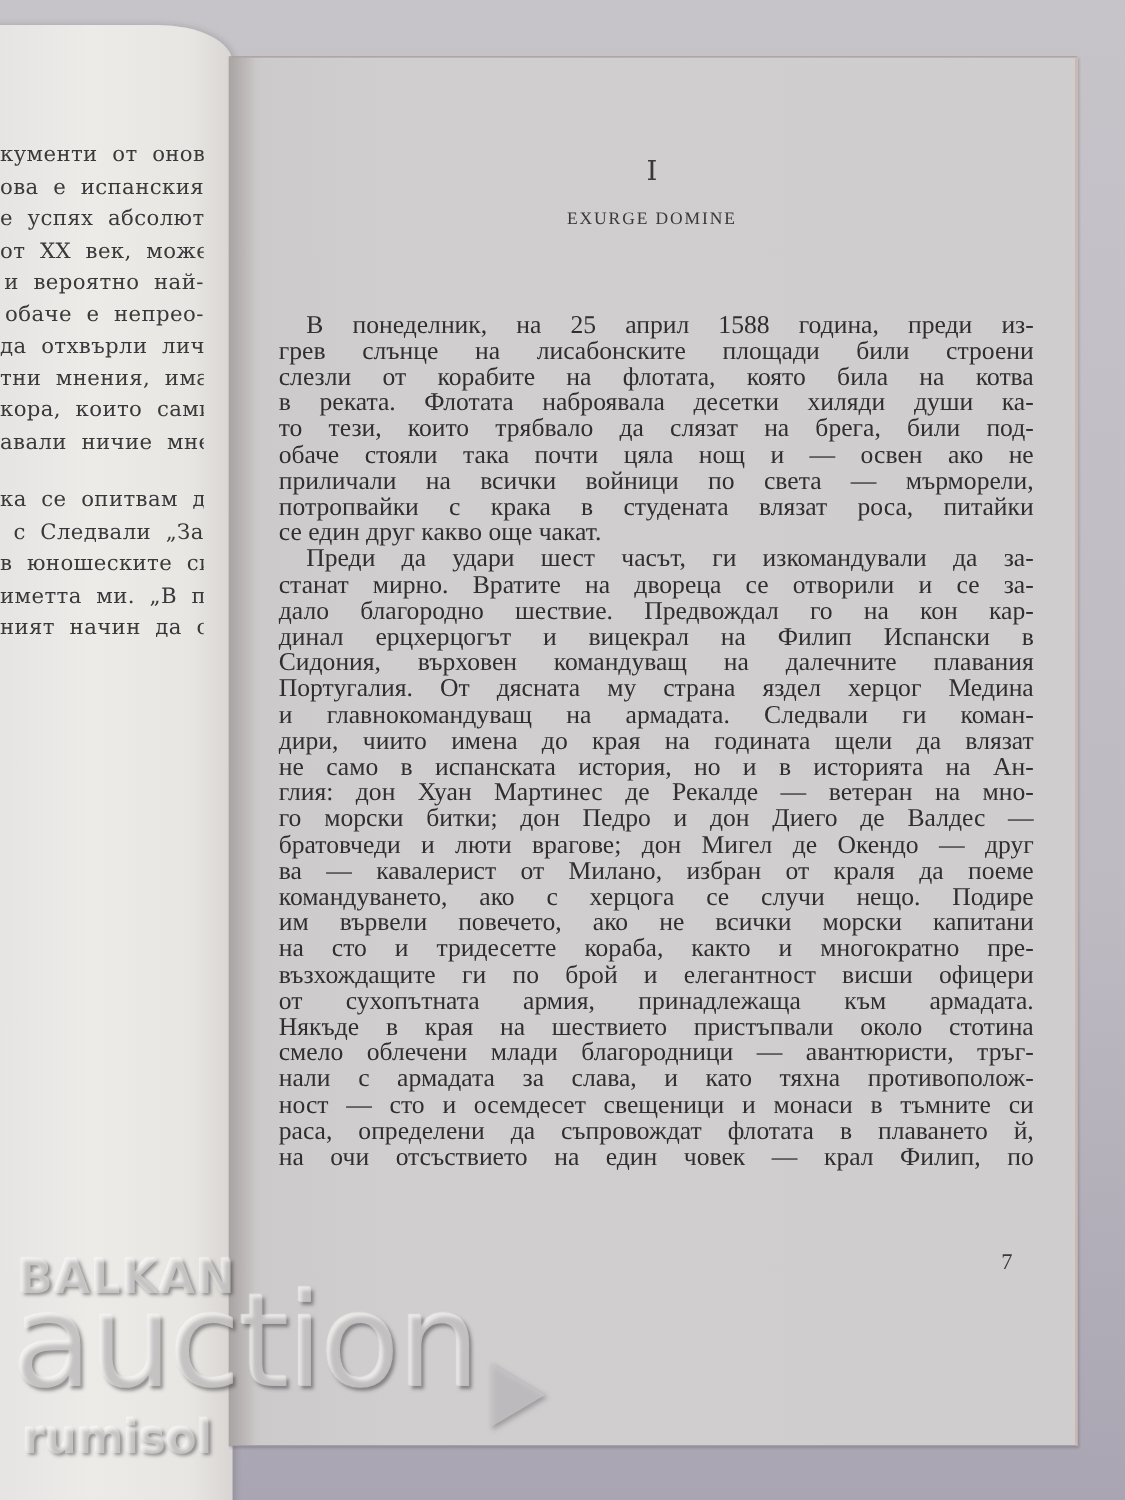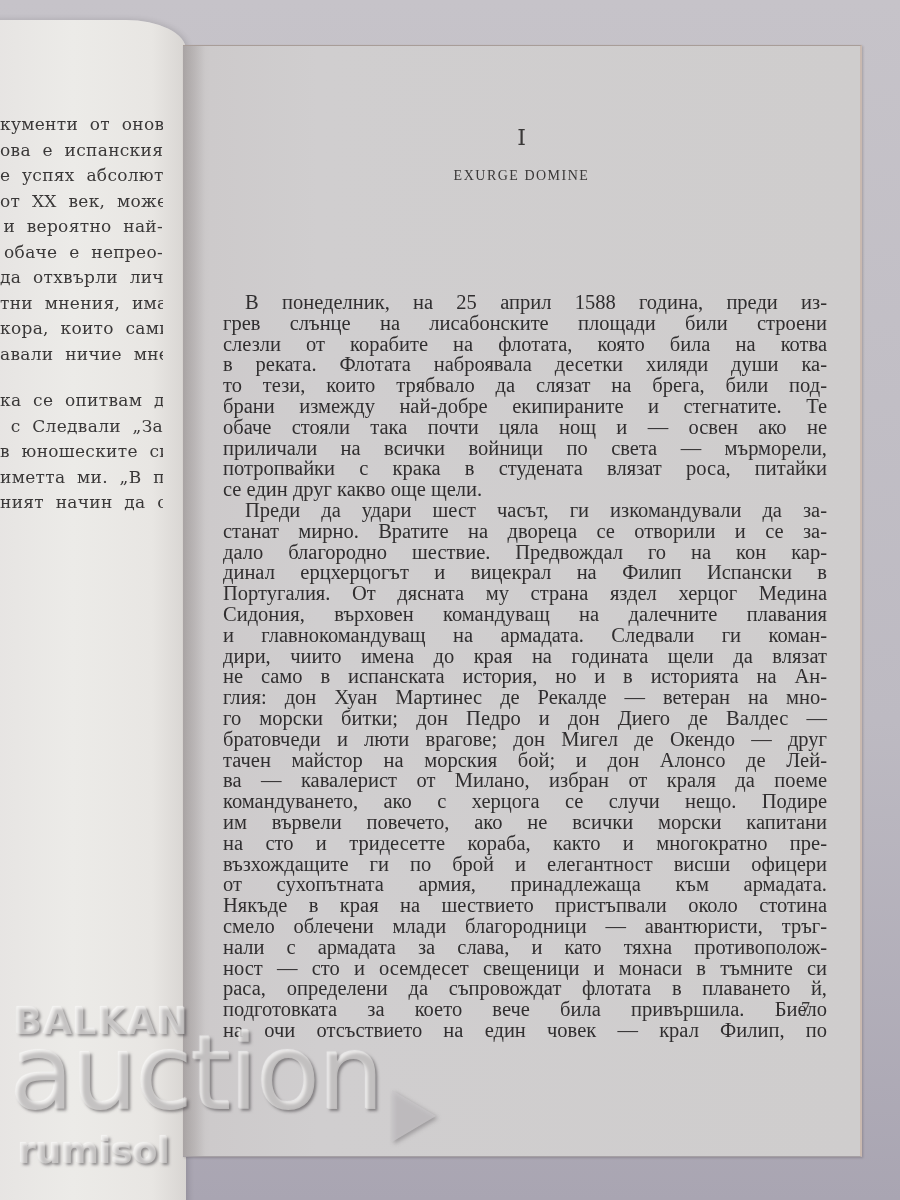--- a/index.html
+++ b/index.html
@@ -46,21 +46,21 @@
       font-size: 22px; color: #3a3838;
     }
     .chapter-title {
       position: absolute; left: 0; right: 0; top: 122px; text-align: center;
       font-family: "Liberation Serif", serif;
       font-size: 14px; letter-spacing: 1.5px; color: #3a3838;
     }
     .body-text {
       position: absolute; left: 40px; top: 204px; width: 604px;
       font-family: "Liberation Serif", serif;
-      font-size: 20.5px; line-height: 20.8px; color: #302e2f; margin-top: 42px;
+      font-size: 20.5px; line-height: 20.8px; color: #302e2f;
     }
     .body-text .line {
       display: block; white-space: nowrap; text-align: justify;
       text-align-last: justify; height: 20.8px;
     }
     .body-text .line.first { padding-left: 22px; }
     .body-text .line.last { text-align-last: left; }
     .page-number {
       position: absolute; right: 50px; top: 953px;
       font-family: "Liberation Serif", serif; font-size: 18px; color: #3a3838;
@@ -114,52 +114,49 @@
   <div class="chapter-num">I</div>
   <div class="chapter-title">EXURGE DOMINE</div>
 
   <div class="body-text">
     <div>
       <span class="line first">В понеделник, на 25 април 1588 година, преди из-</span>
       <span class="line">грев слънце на лисабонските площади били строени</span>
       <span class="line">слезли от корабите на флотата, която била на котва</span>
       <span class="line">в реката. Флотата наброявала десетки хиляди души ка-</span>
       <span class="line">то тези, които трябвало да слязат на брега, били под-</span>
-      <span class="line">брани измежду най-добре екипираните и стегнатите. Те</span>
       <span class="line">обаче стояли така почти цяла нощ и — освен ако не</span>
       <span class="line">приличали на всички войници по света — мърморели,</span>
       <span class="line">потропвайки с крака в студената влязат роса, питайки</span>
-      <span class="line last">се един друг какво още щели.</span>
+      <span class="line last">се един друг какво още чакат.</span>
     </div>
     <div>
       <span class="line first">Преди да удари шест часът, ги изкомандували да за-</span>
       <span class="line">станат мирно. Вратите на двореца се отворили и се за-</span>
       <span class="line">дало благородно шествие. Предвождал го на кон кар-</span>
       <span class="line">динал ерцхерцогът и вицекрал на Филип Испански в</span>
+      <span class="line">Сидония, върховен командуващ на далечните плавания</span>
       <span class="line">Португалия. От дясната му страна яздел херцог Медина</span>
-      <span class="line">Сидония, върховен командуващ на далечните плавания</span>
       <span class="line">и главнокомандуващ на армадата. Следвали ги коман-</span>
       <span class="line">дири, чиито имена до края на годината щели да влязат</span>
       <span class="line">не само в испанската история, но и в историята на Ан-</span>
       <span class="line">глия: дон Хуан Мартинес де Рекалде — ветеран на мно-</span>
       <span class="line">го морски битки; дон Педро и дон Диего де Валдес —</span>
       <span class="line">братовчеди и люти врагове; дон Мигел де Окендо — друг</span>
-      <span class="line">тачен майстор на морския бой; и дон Алонсо де Лей-</span>
       <span class="line">ва — кавалерист от Милано, избран от краля да поеме</span>
       <span class="line">командуването, ако с херцога се случи нещо. Подире</span>
       <span class="line">им вървели повечето, ако не всички морски капитани</span>
       <span class="line">на сто и тридесетте кораба, както и многократно пре-</span>
       <span class="line">възхождащите ги по брой и елегантност висши офицери</span>
       <span class="line">от сухопътната армия, принадлежаща към армадата.</span>
       <span class="line">Някъде в края на шествието пристъпвали около стотина</span>
       <span class="line">смело облечени млади благородници — авантюристи, тръг-</span>
       <span class="line">нали с армадата за слава, и като тяхна противополож-</span>
       <span class="line">ност — сто и осемдесет свещеници и монаси в тъмните си</span>
       <span class="line">раса, определени да съпровождат флотата в плаването й,</span>
-      <span class="line">подготовката за което вече била привършила. Биело</span>
       <span class="line">на очи отсъствието на един човек — крал Филип, по</span>
     </div>
   </div>
 
   <div class="page-number">7</div>
 </div>
 
 <div class="watermark">
   <div class="wm wm-balkan">BALKAN</div>
   <div class="wm wm-auction">auction</div>

